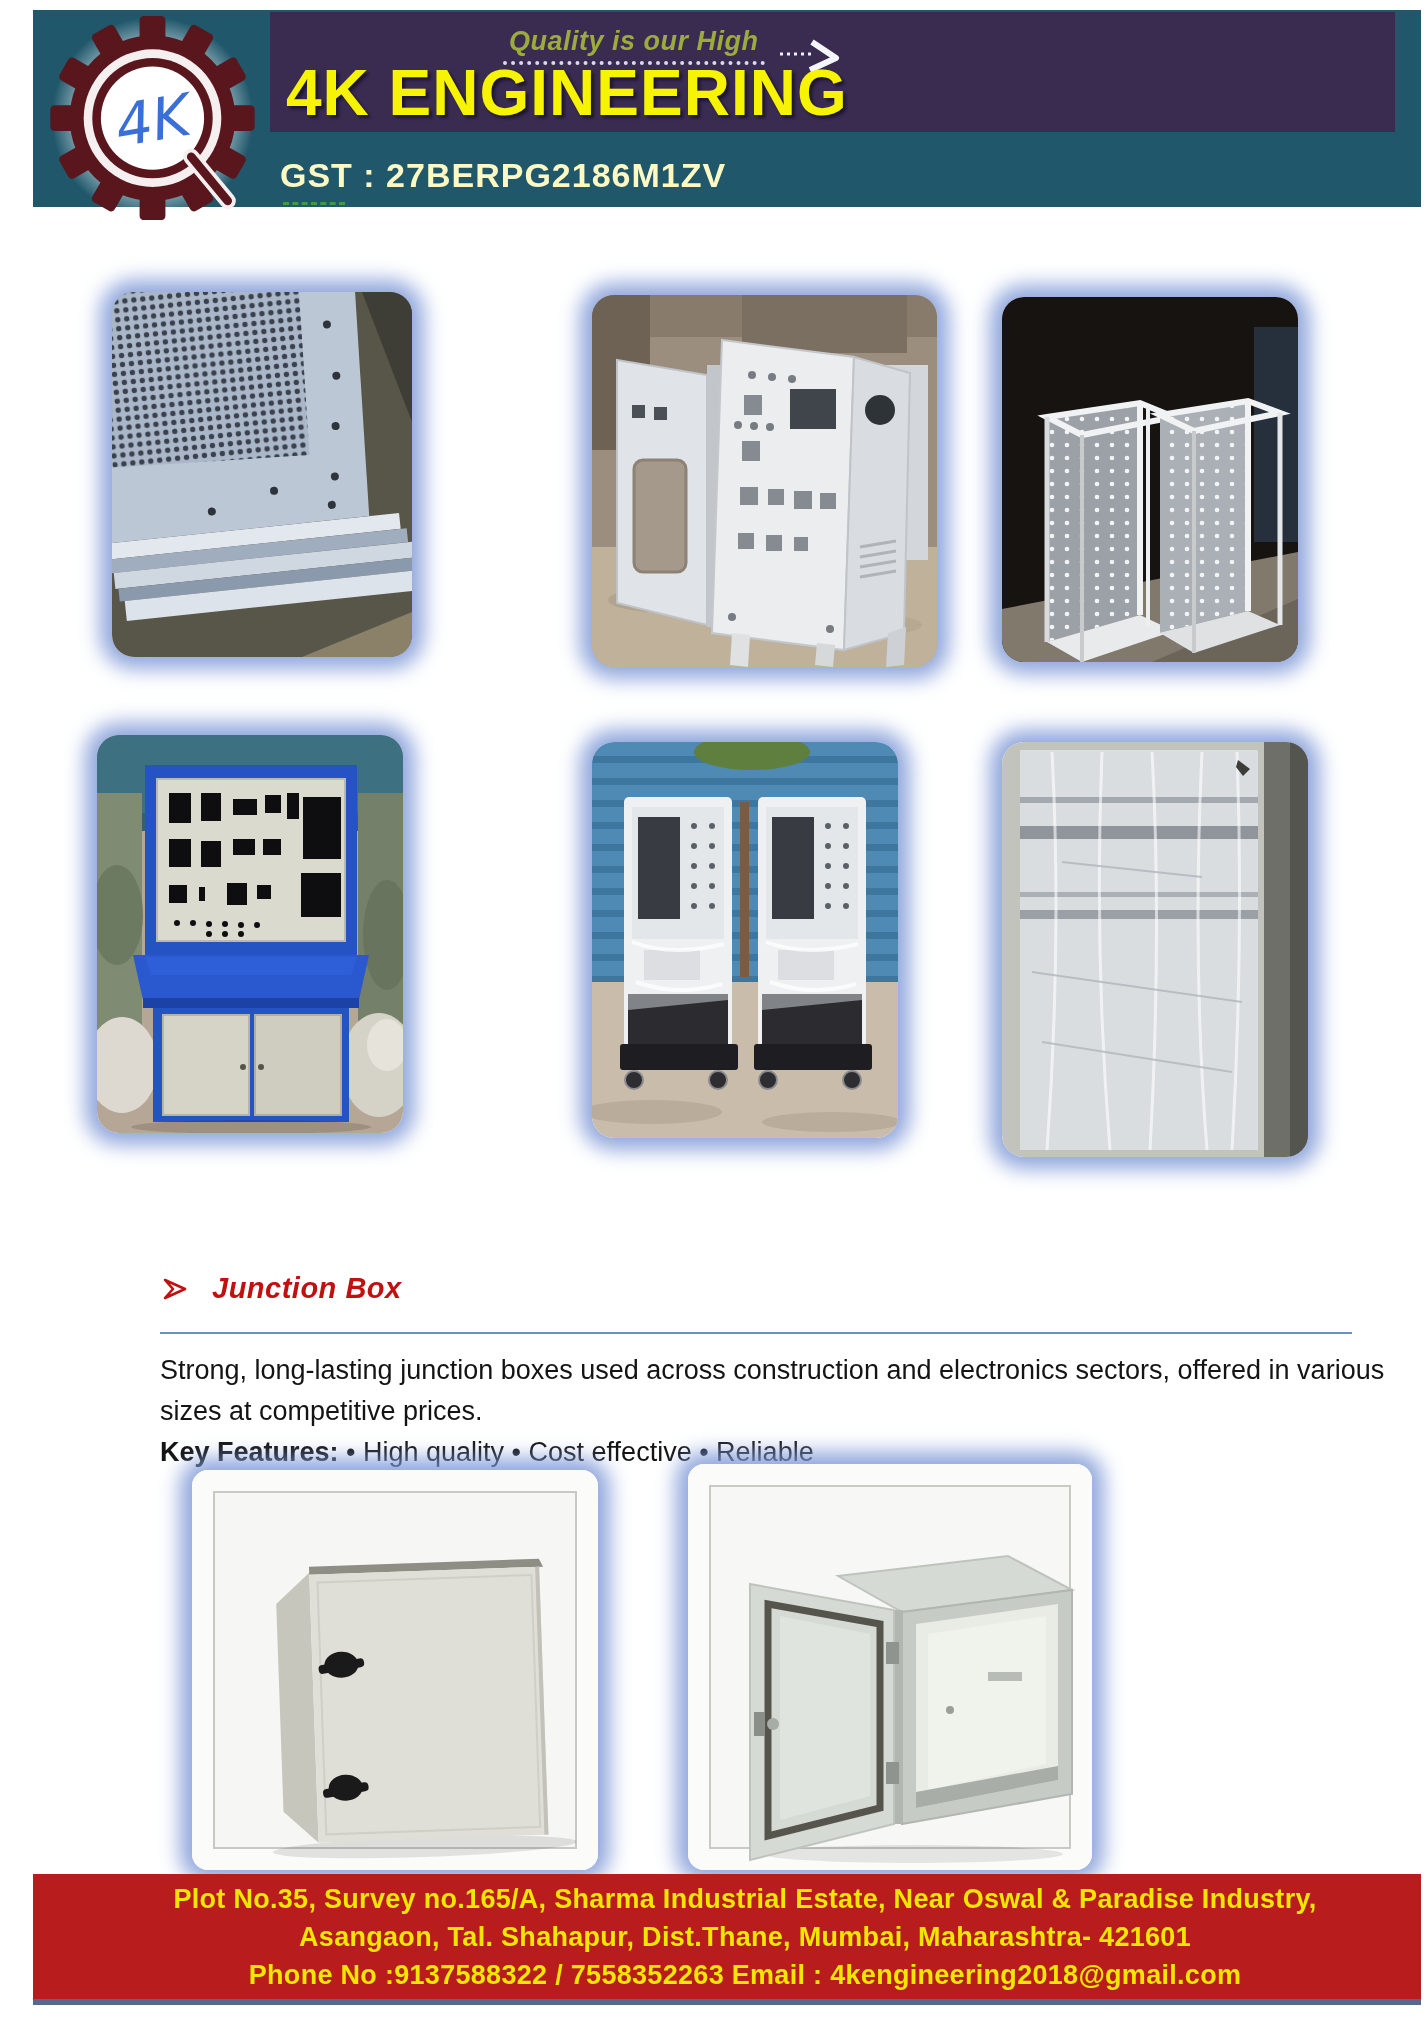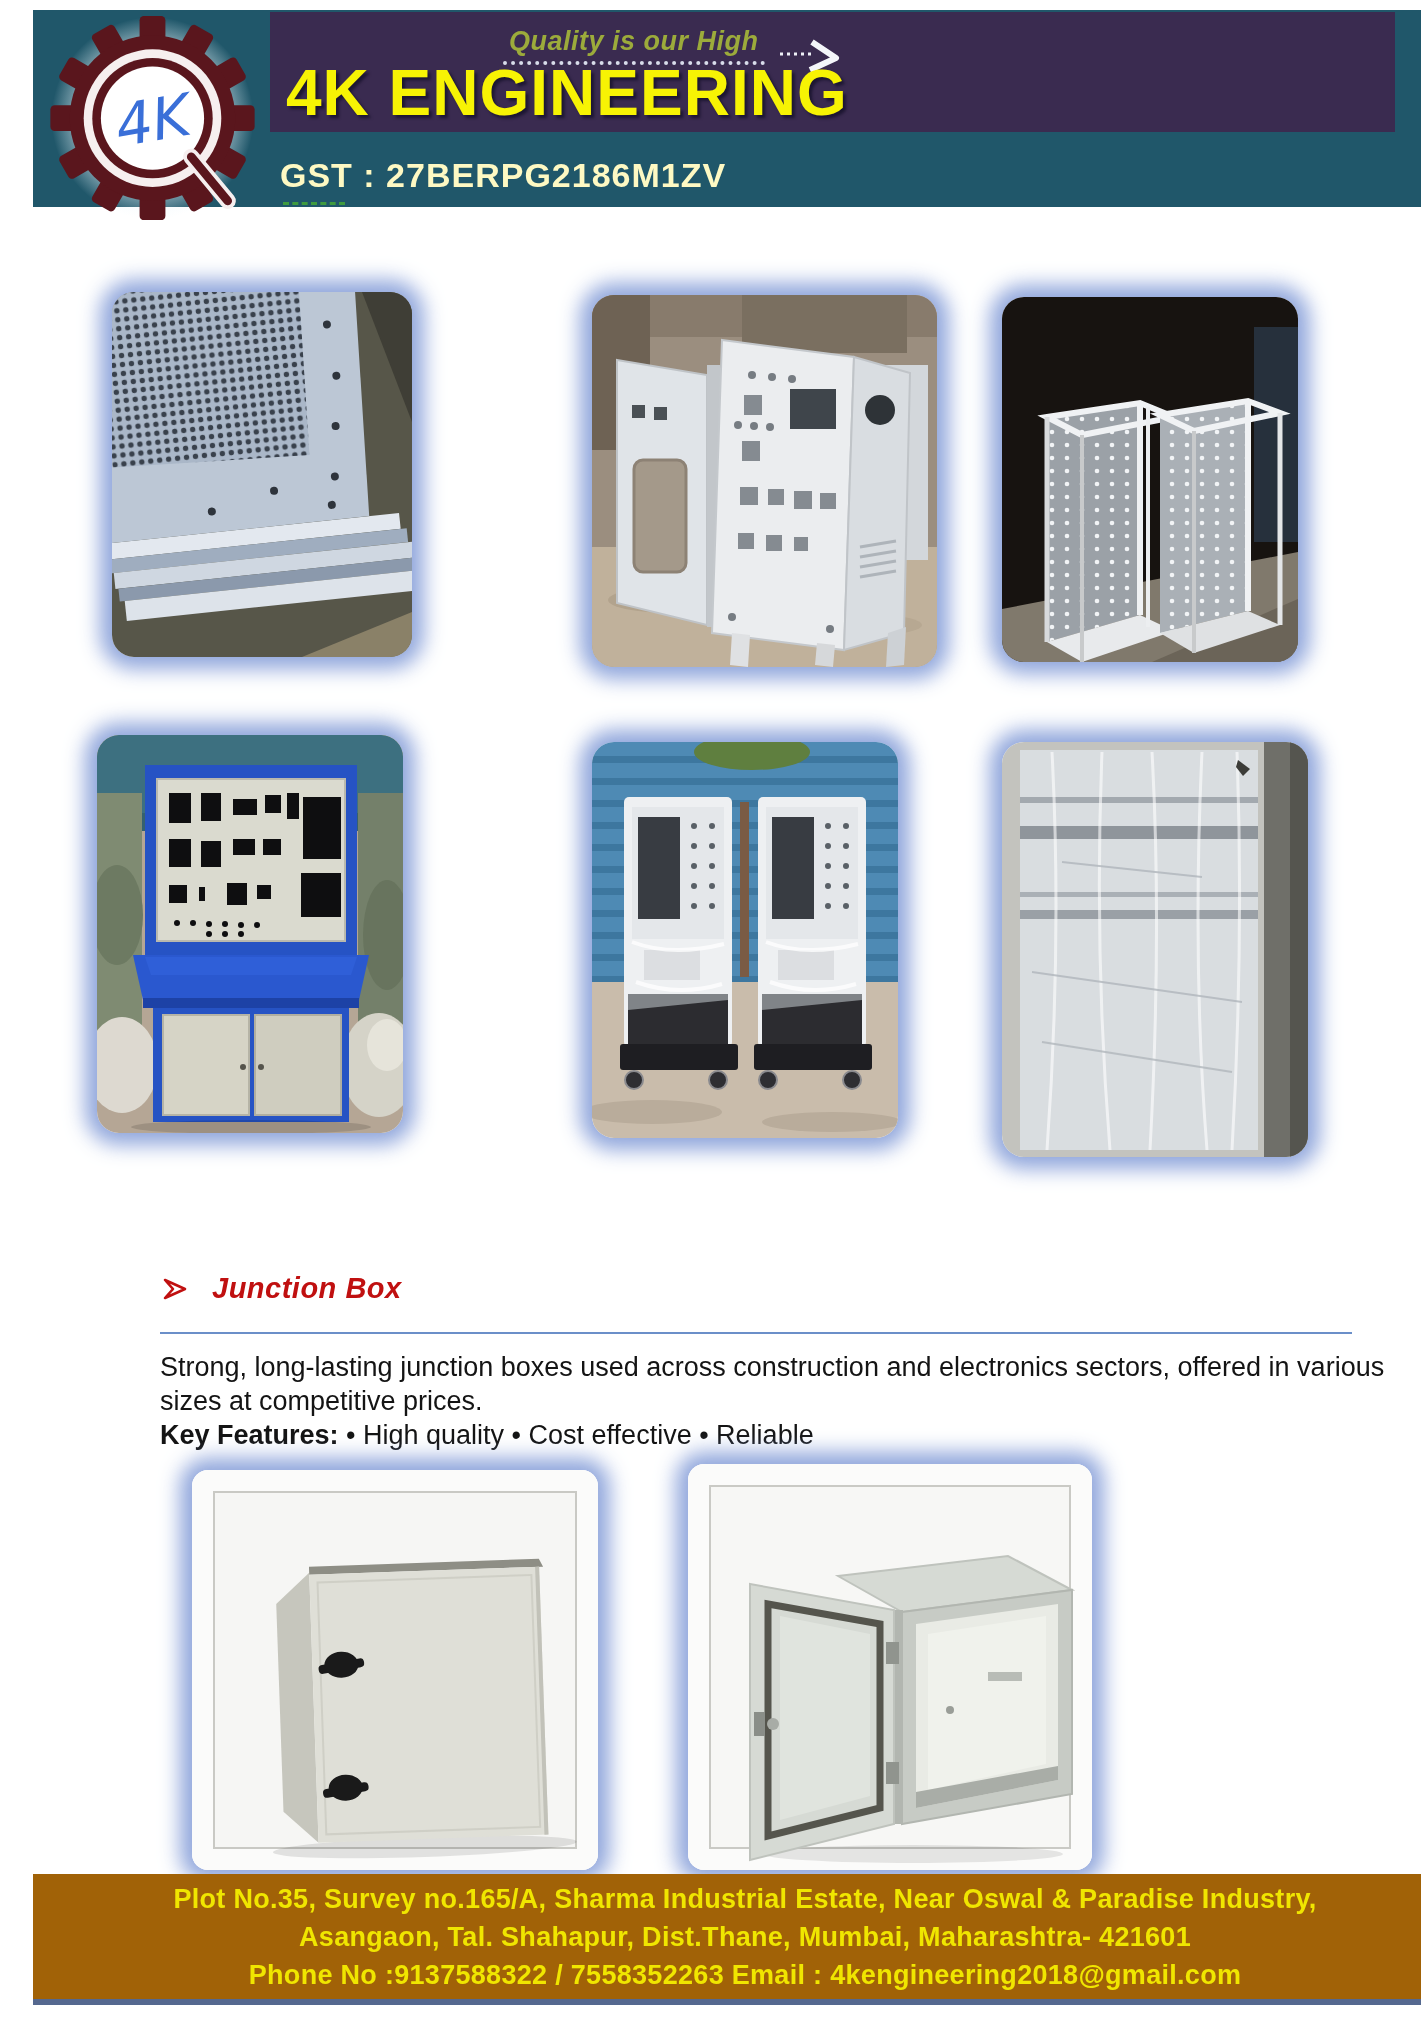--- a/index.html
+++ b/index.html
@@ -29,26 +29,26 @@
   .g4 { left:97px;  top:735px; width:306px; height:398px; }
   .g5 { left:592px; top:742px; width:306px; height:396px; }
   .g6 { left:1002px; top:742px; width:306px; height:415px; }
   .j1 { left:192px; top:1470px; width:406px; height:400px; border-radius:16px; }
   .j2 { left:688px; top:1464px; width:404px; height:406px; border-radius:16px; }
 
   
   .jb-head { position:absolute; left:162px; top:1272px; display:flex; align-items:center; gap:24px; }
   .jb-title { font-size:29px; font-weight:bold; font-style:italic; color:#c01010; letter-spacing:.5px; }
   .jb-rule { position:absolute; left:160px; top:1332px; width:1192px; border-bottom:2px solid #6b8fc9; }
-  .jb-text { position:absolute; left:160px; top:1350px; width:1228px; font-size:27px; line-height:34px; color:#141414; }
+  .jb-text { position:absolute; left:160px; top:1350px; width:1228px; font-size:27px; line-height:41px; color:#141414; }
   .jb-features { margin-top:0; }
   .jb-features b { font-weight:bold; }
 
   
-  .footer { position:absolute; left:33px; top:1874px; width:1388px; height:131px; background:#a16207;
+  .footer { position:absolute; left:33px; top:1874px; width:1388px; height:131px; background:#b91c1c;
             border-bottom:6px solid #55688f; display:flex; flex-direction:column; justify-content:center;
             align-items:center; gap:0;padding-left:36px; }
   .footer div { color:#f0e600; font-size:27px; font-weight:bold; line-height:38px; text-align:center;
                 letter-spacing:.3px; white-space:nowrap; }
 </style>
 </head>
 <body>
 
 <div class="page">
 

